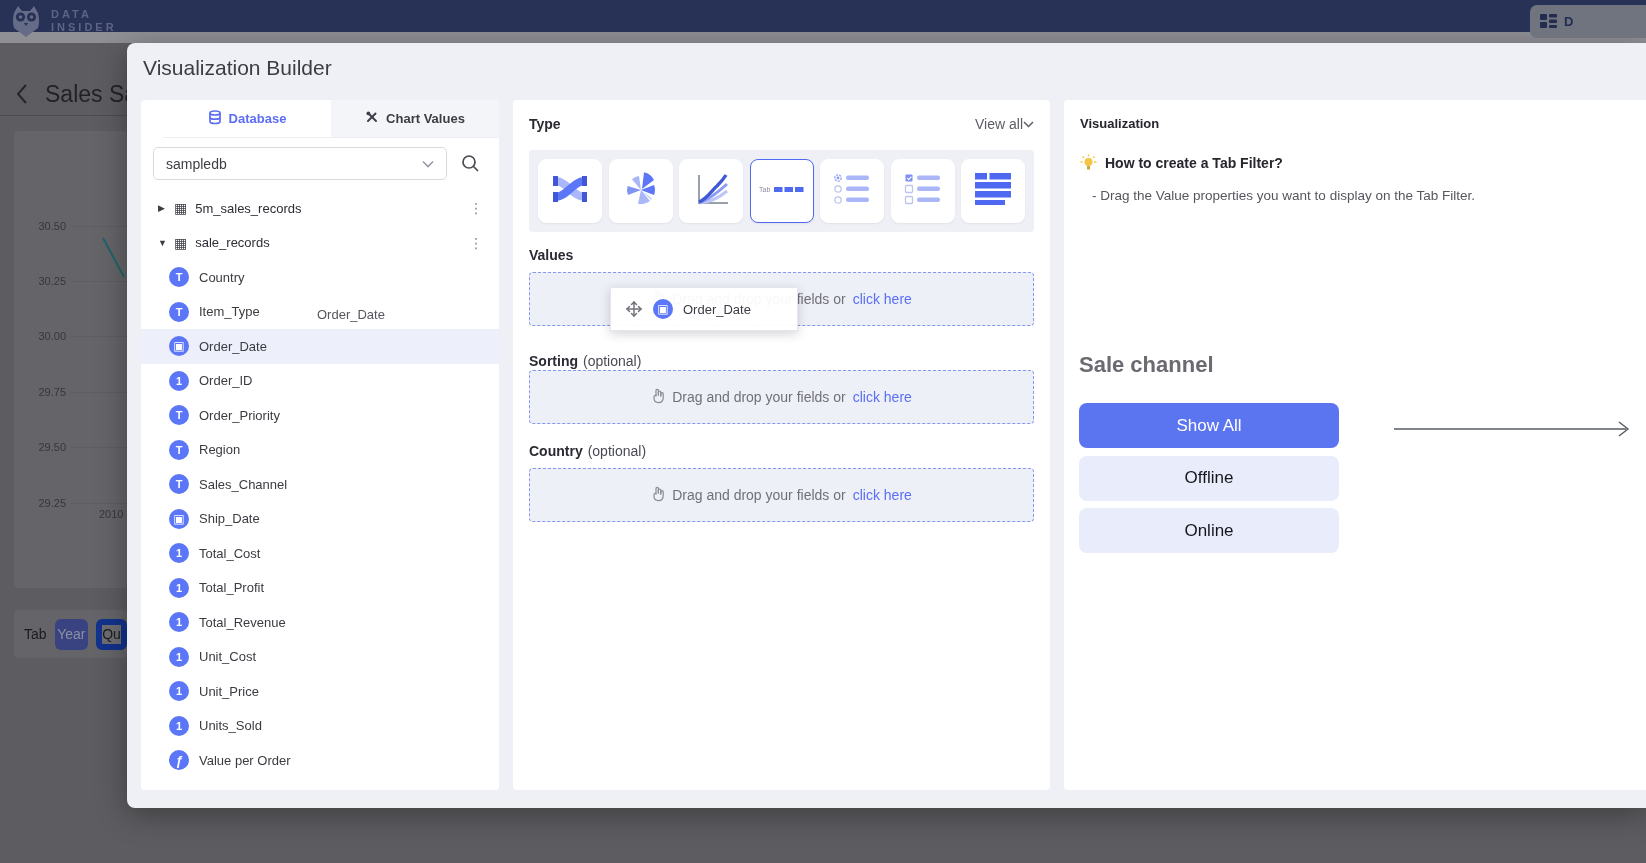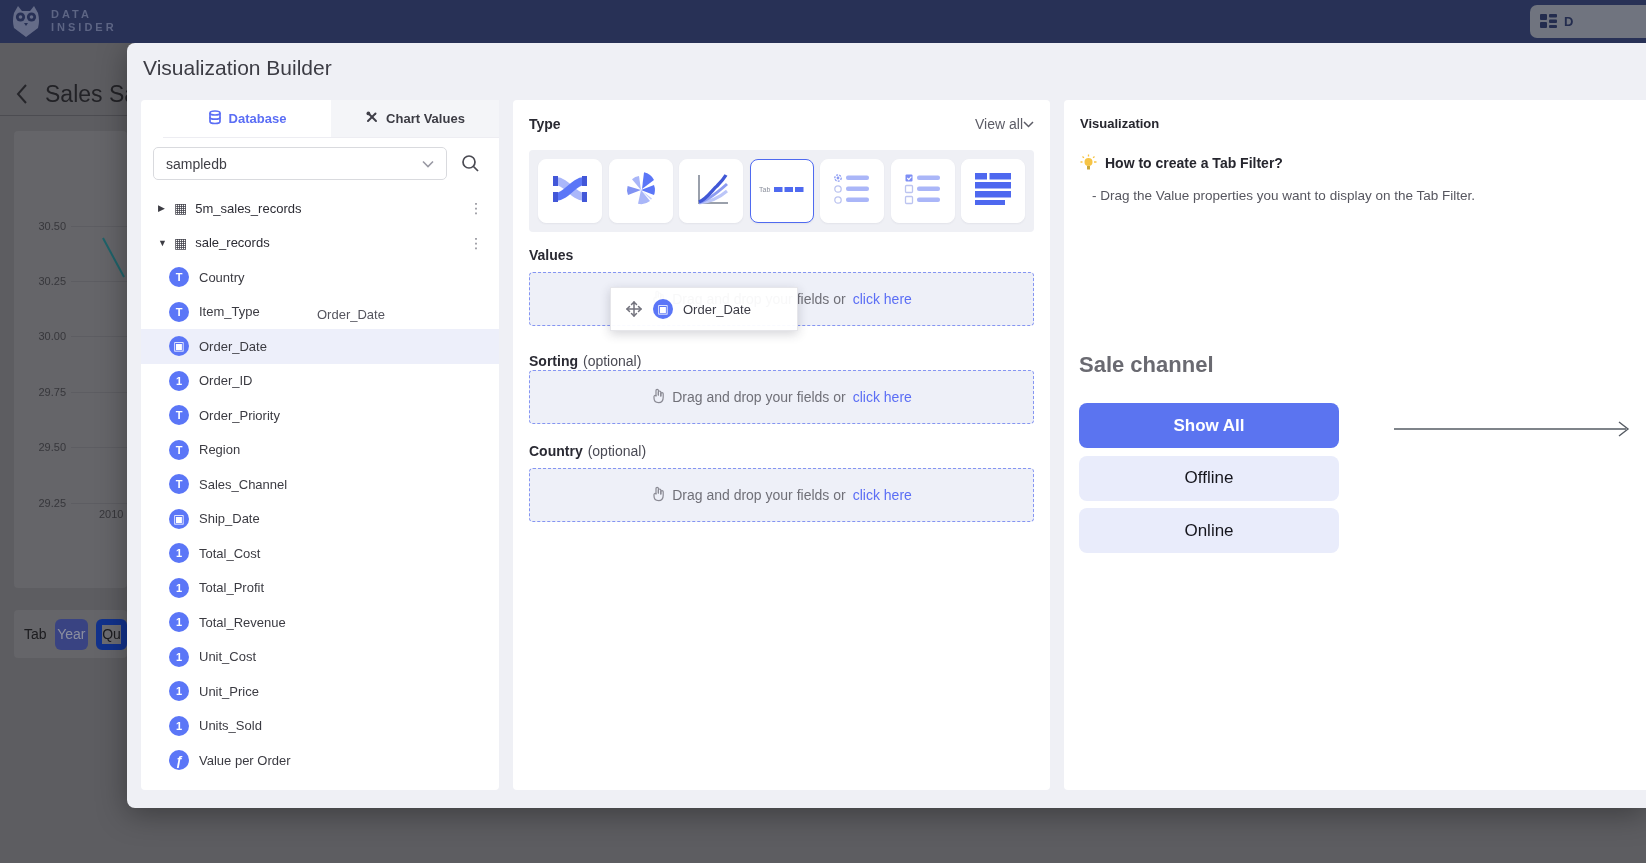--- a/index.html
+++ b/index.html
@@ -1,20 +1,20 @@
 <!DOCTYPE html>
 <html><head>
 <meta charset="utf-8">
 <style>
   * { margin:0; padding:0; box-sizing:border-box; }
   html,body { width:1646px; height:863px; overflow:hidden; background:#8f8f96;
               font-family:"Liberation Sans", sans-serif; }
 
   
-  .navbar { position:absolute; left:0; top:0; width:1646px; height:43px;
+  .navbar { position:absolute; left:0; top:0; width:1646px; height:32px;
             background:#283156; z-index:30; }
   .brand { position:absolute; left:10px; top:3px; display:flex; align-items:center; gap:9px; }
   .brand-text { color:#5d6584; font-size:11px; font-weight:bold; letter-spacing:3px; line-height:13px; }
   .nav-right-btn { position:absolute; right:-14px; top:5px; height:33px; width:130px;
       background:#70747f; border:none; border-radius:7px; display:flex; align-items:center;
       gap:7px; padding:0 10px; color:#232c4e; font-size:13px; font-weight:bold; cursor:pointer; }
 
   
   .page { position:absolute; inset:0; background:#8f8f96; z-index:1; }
   .bg-back { position:absolute; left:14px; top:82px; background:none; border:none; }
@@ -116,21 +116,21 @@
   
   .pv-title { position:absolute; left:16px; top:16px; font-size:13px; font-weight:bold; color:#26262e; }
   .tip-row { position:absolute; left:16px; top:54px; display:flex; align-items:center; gap:8px; }
   .tip-title { font-size:14px; font-weight:bold; color:#26262e; }
   .tip-body { position:absolute; left:28px; top:88px; font-size:13.5px; color:#56565f; }
   .widget-title { position:absolute; left:15px; top:252px; font-size:22px; font-weight:600; color:#6a6a71; }
   .pv-buttons { position:absolute; left:15px; top:303px; width:260px; display:flex;
                 flex-direction:column; gap:7.5px; }
   .pv-btn { height:45px; border:none; border-radius:8px; background:#e9ecfb; color:#16161d;
             font-size:17px; cursor:pointer; font-family:inherit; }
-  .pv-btn.primary { background:#5b74f0; color:#fff; font-weight:bold; }
+  .pv-btn.primary { background:#5b74f0; color:#fff; font-weight:normal; }
   .anno-arrow { position:absolute; left:330px; top:318px; }
 </style>
 </head>
 <body>
 
 <div class="page">
   <button class="bg-back">
     <svg width="16" height="24" viewBox="0 0 16 24">
       <path d="M12 3L4 12l8 9" stroke="#3a3a40" stroke-width="2" fill="none"></path>
     </svg>

